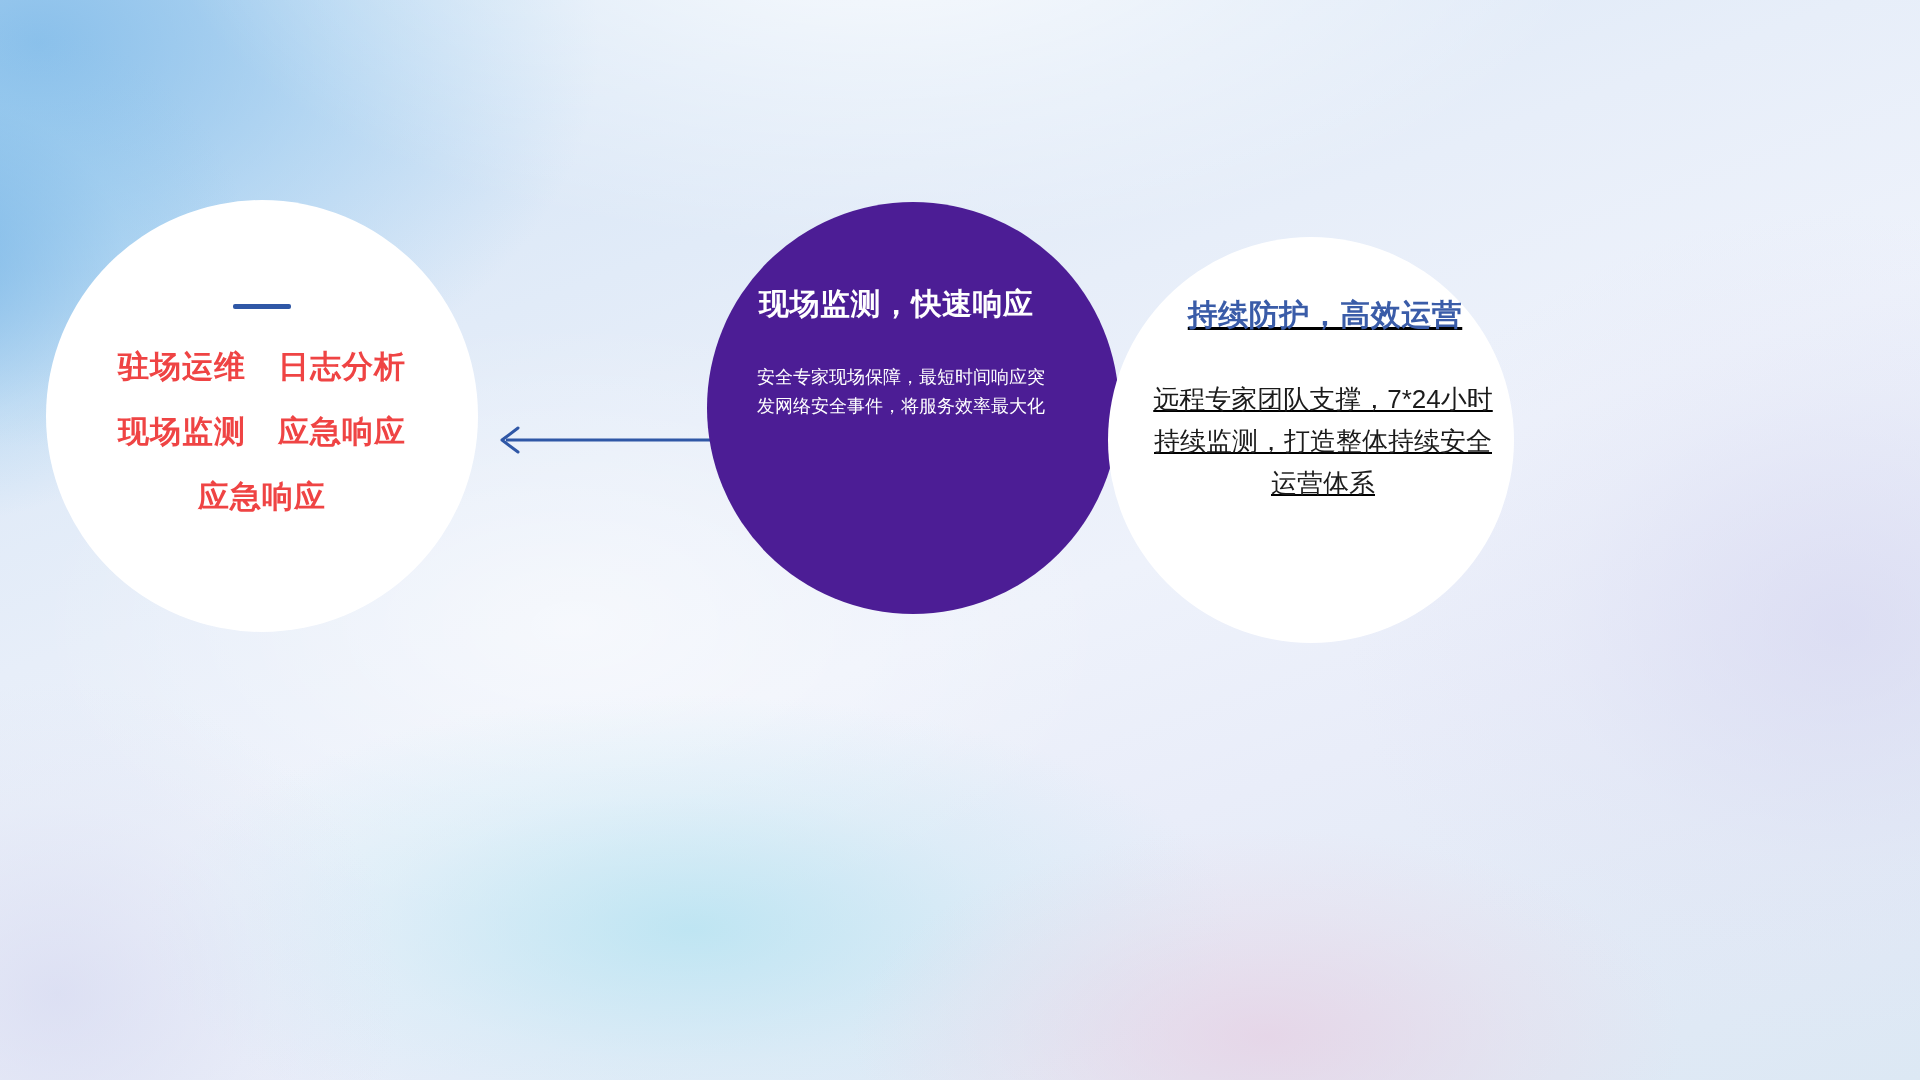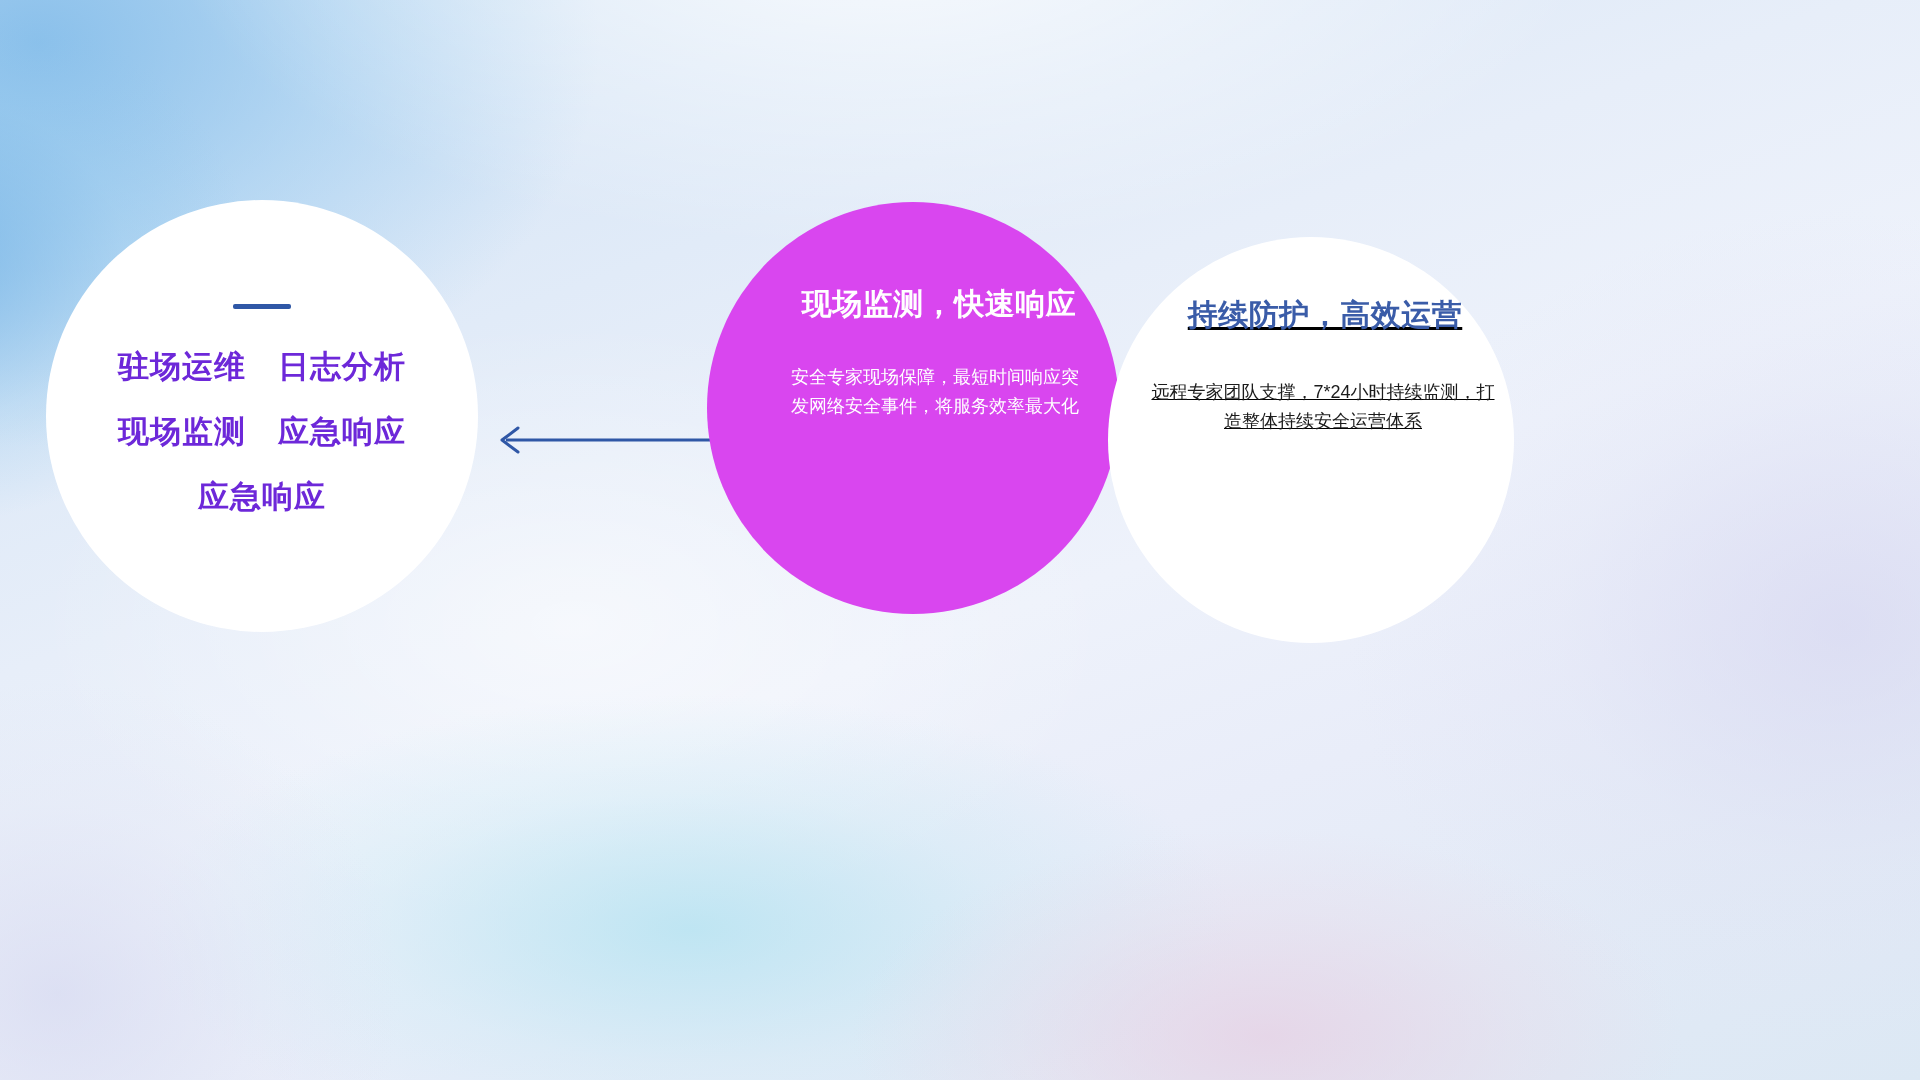--- a/index.html
+++ b/index.html
@@ -94,39 +94,38 @@
 
   .dash {
     width: 58px;
     height: 5px;
     background: #2f57a6;
     border-radius: 2px;
     margin-bottom: 42px;
   }
 
   .left-line {
-    color: #6d28d9;
+    color: #ef4444;
     font-size: 31px;
     font-weight: bold;
     letter-spacing: 1px;
     line-height: 1.0;
     margin-bottom: 34px;
     white-space: pre;
   }
   .left-line:last-child { margin-bottom: 0; }
 
   .circle-mid {
     left: 707px;
     top: 202px;
     width: 412px;
     height: 412px;
-    background: #d946ef;
+    background: #4c1d95;
     display: flex;
     flex-direction: column;
-    align-items: center;
     padding-top: 82px;
     box-sizing: border-box;
   }
   .mid-title {
     color: #ffffff;
     font-size: 30px;
     font-weight: bold;
     letter-spacing: 0.5px;
     white-space: nowrap;
     margin-left: 52px;
@@ -157,21 +156,21 @@
   .right-title {
     color: #3a5ca8;
     font-size: 30px;
     font-weight: bold;
     letter-spacing: 0.5px;
     white-space: nowrap;
     margin-left: 28px;
   }
   .right-body {
     color: #1b1b1b;
-    font-size: 18px;
+    font-size: 26px;
     line-height: 1.62;
     text-align: center;
     margin-top: 42px;
     margin-left: 24px;
     width: 352px;
   }
 
   
   .arrow {
     position: absolute;

